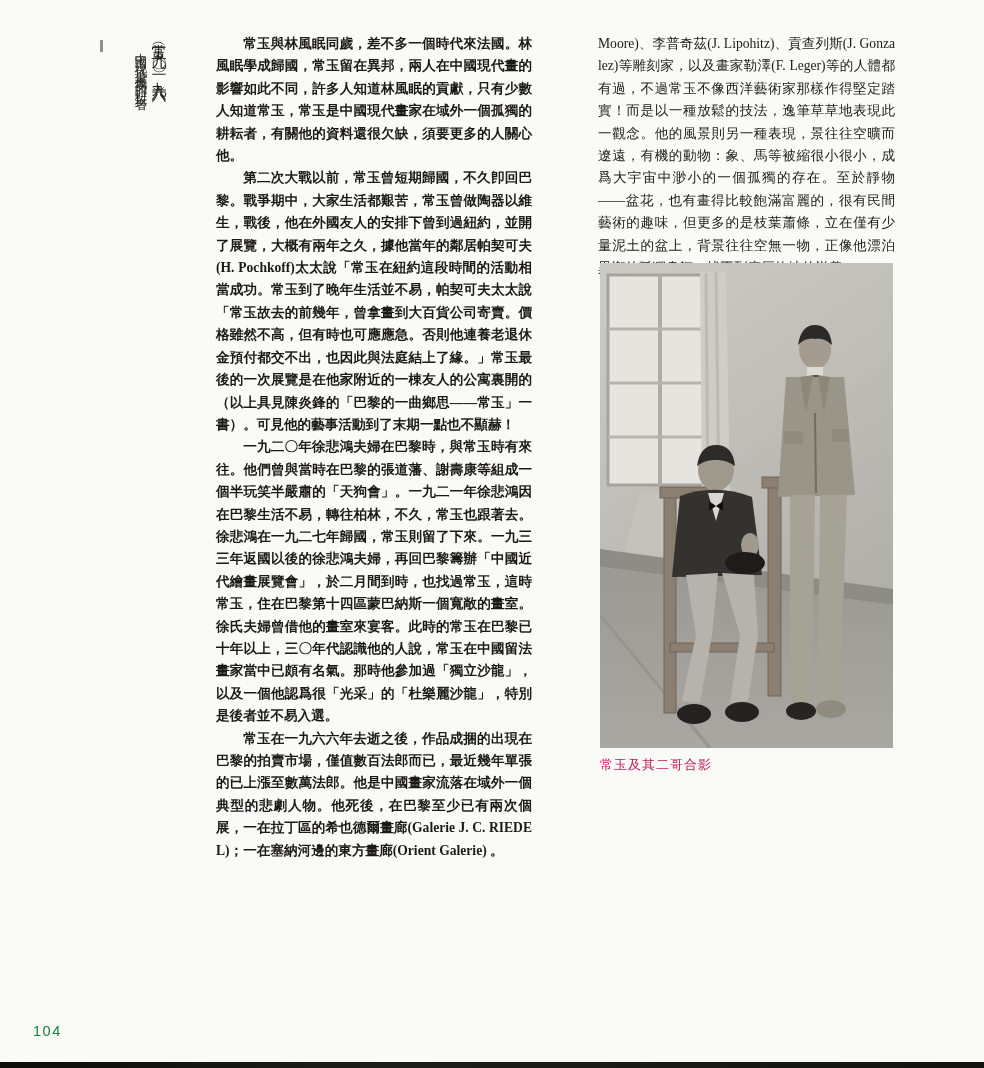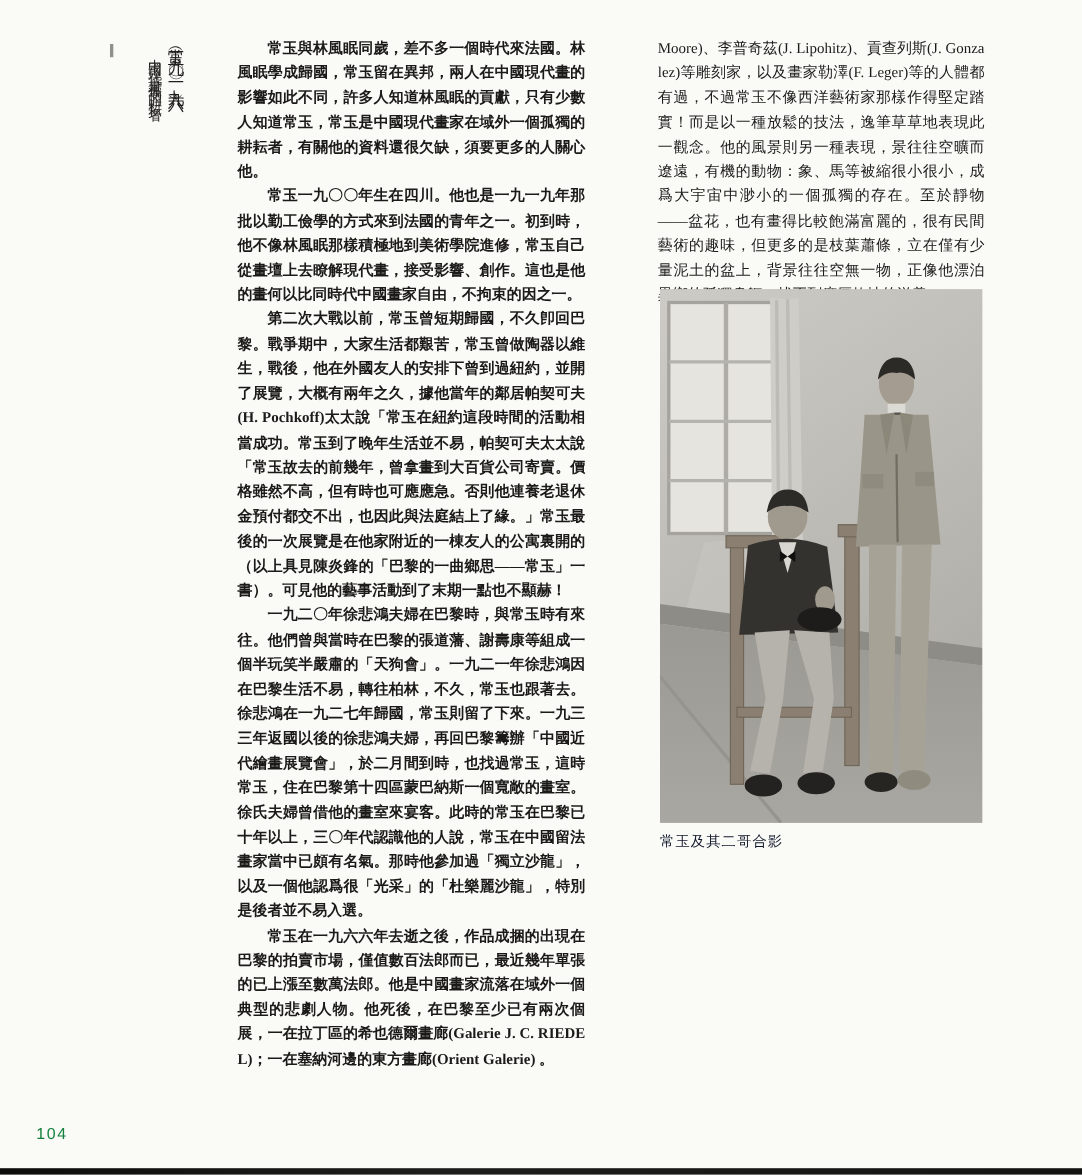--- a/index.html
+++ b/index.html
@@ -38,21 +38,21 @@
   .right-col{
     position:absolute;left:598px;top:33px;width:297px;
     font-size:13.6px;line-height:22.4px;
     text-align:justify;word-break:break-all;
   }
   .right-col p{margin:0;text-indent:0;}
   
   .photo-figure{position:absolute;left:600px;top:263px;width:293px;margin:0;}
   .photo-frame{display:block;width:293px;height:485px;background:#c1bfb9;}
   .caption{
-    margin-top:8px;font-size:13px;letter-spacing:1px;color:#0f172a;
+    margin-top:8px;font-size:13px;letter-spacing:1px;color:#be185d;
     font-family:"Liberation Serif","DejaVu Serif",serif;
   }
   
   .page-number{
     position:absolute;left:33px;top:1023px;
     font-size:14.5px;letter-spacing:1.5px;color:#15803d;
     font-family:"Liberation Sans","DejaVu Sans",sans-serif;
   }
   
   .bottom-strip{
@@ -67,21 +67,20 @@
 </head>
 <body>
 
 <div class="masthead">
   <span class="title">常玉（一九〇〇～一九六六）</span>
   <span class="subtitle">中國現代畫孤獨的耕耘者</span>
 </div>
 
 <div class="main-col">
   <p>常玉與林風眠同歲，差不多一個時代來法國。林風眠學成歸國，常玉留在異邦，兩人在中國現代畫的影響如此不同，許多人知道林風眠的貢獻，只有少數人知道常玉，常玉是中國現代畫家在域外一個孤獨的耕耘者，有關他的資料還很欠缺，須要更多的人關心他。</p>
-  <p>常玉一九〇〇年生在四川。他也是一九一九年那批以勤工儉學的方式來到法國的青年之一。初到時，他不像林風眠那樣積極地到美術學院進修，常玉自己從畫壇上去瞭解現代畫，接受影響、創作。這也是他的畫何以比同時代中國畫家自由，不拘束的因之一。</p>
   <p>第二次大戰以前，常玉曾短期歸國，不久卽回巴黎。戰爭期中，大家生活都艱苦，常玉曾做陶器以維生，戰後，他在外國友人的安排下曾到過紐約，並開了展覽，大概有兩年之久，據他當年的鄰居帕契可夫(H. Pochkoff)太太說「常玉在紐約這段時間的活動相當成功。常玉到了晚年生活並不易，帕契可夫太太說「常玉故去的前幾年，曾拿畫到大百貨公司寄賣。價格雖然不高，但有時也可應應急。否則他連養老退休金預付都交不出，也因此與法庭結上了緣。」常玉最後的一次展覽是在他家附近的一棟友人的公寓裏開的（以上具見陳炎鋒的「巴黎的一曲鄉思——常玉」一書）。可見他的藝事活動到了末期一點也不顯赫！</p>
   <p>一九二〇年徐悲鴻夫婦在巴黎時，與常玉時有來往。他們曾與當時在巴黎的張道藩、謝壽康等組成一個半玩笑半嚴肅的「天狗會」。一九二一年徐悲鴻因在巴黎生活不易，轉往柏林，不久，常玉也跟著去。徐悲鴻在一九二七年歸國，常玉則留了下來。一九三三年返國以後的徐悲鴻夫婦，再回巴黎籌辦「中國近代繪畫展覽會」，於二月間到時，也找過常玉，這時常玉，住在巴黎第十四區蒙巴納斯一個寬敞的畫室。徐氏夫婦曾借他的畫室來宴客。此時的常玉在巴黎已十年以上，三〇年代認識他的人說，常玉在中國留法畫家當中已頗有名氣。那時他參加過「獨立沙龍」，以及一個他認爲很「光采」的「杜樂麗沙龍」，特別是後者並不易入選。</p>
   <p>常玉在一九六六年去逝之後，作品成捆的出現在巴黎的拍賣市場，僅值數百法郎而已，最近幾年單張的已上漲至數萬法郎。他是中國畫家流落在域外一個典型的悲劇人物。他死後，在巴黎至少已有兩次個展，一在拉丁區的希也德爾畫廊(Galerie J. C. RIEDEL)；一在塞納河邊的東方畫廊(Orient Galerie) 。</p>
 
 </div>
 
 <div class="right-col">
   <p>Moore)、李普奇茲(J. Lipohitz)、貢查列斯(J. Gonzalez)等雕刻家，以及畫家勒澤(F. Leger)等的人體都有過，不過常玉不像西洋藝術家那樣作得堅定踏實！而是以一種放鬆的技法，逸筆草草地表現此一觀念。他的風景則另一種表現，景往往空曠而遼遠，有機的動物：象、馬等被縮很小很小，成爲大宇宙中渺小的一個孤獨的存在。至於靜物——盆花，也有畫得比較飽滿富麗的，很有民間藝術的趣味，但更多的是枝葉蕭條，立在僅有少量泥土的盆上，背景往往空無一物，正像他漂泊異鄉的孤獨身軀，找不到廣厚故地的滋養。</p>
 </div>
 

